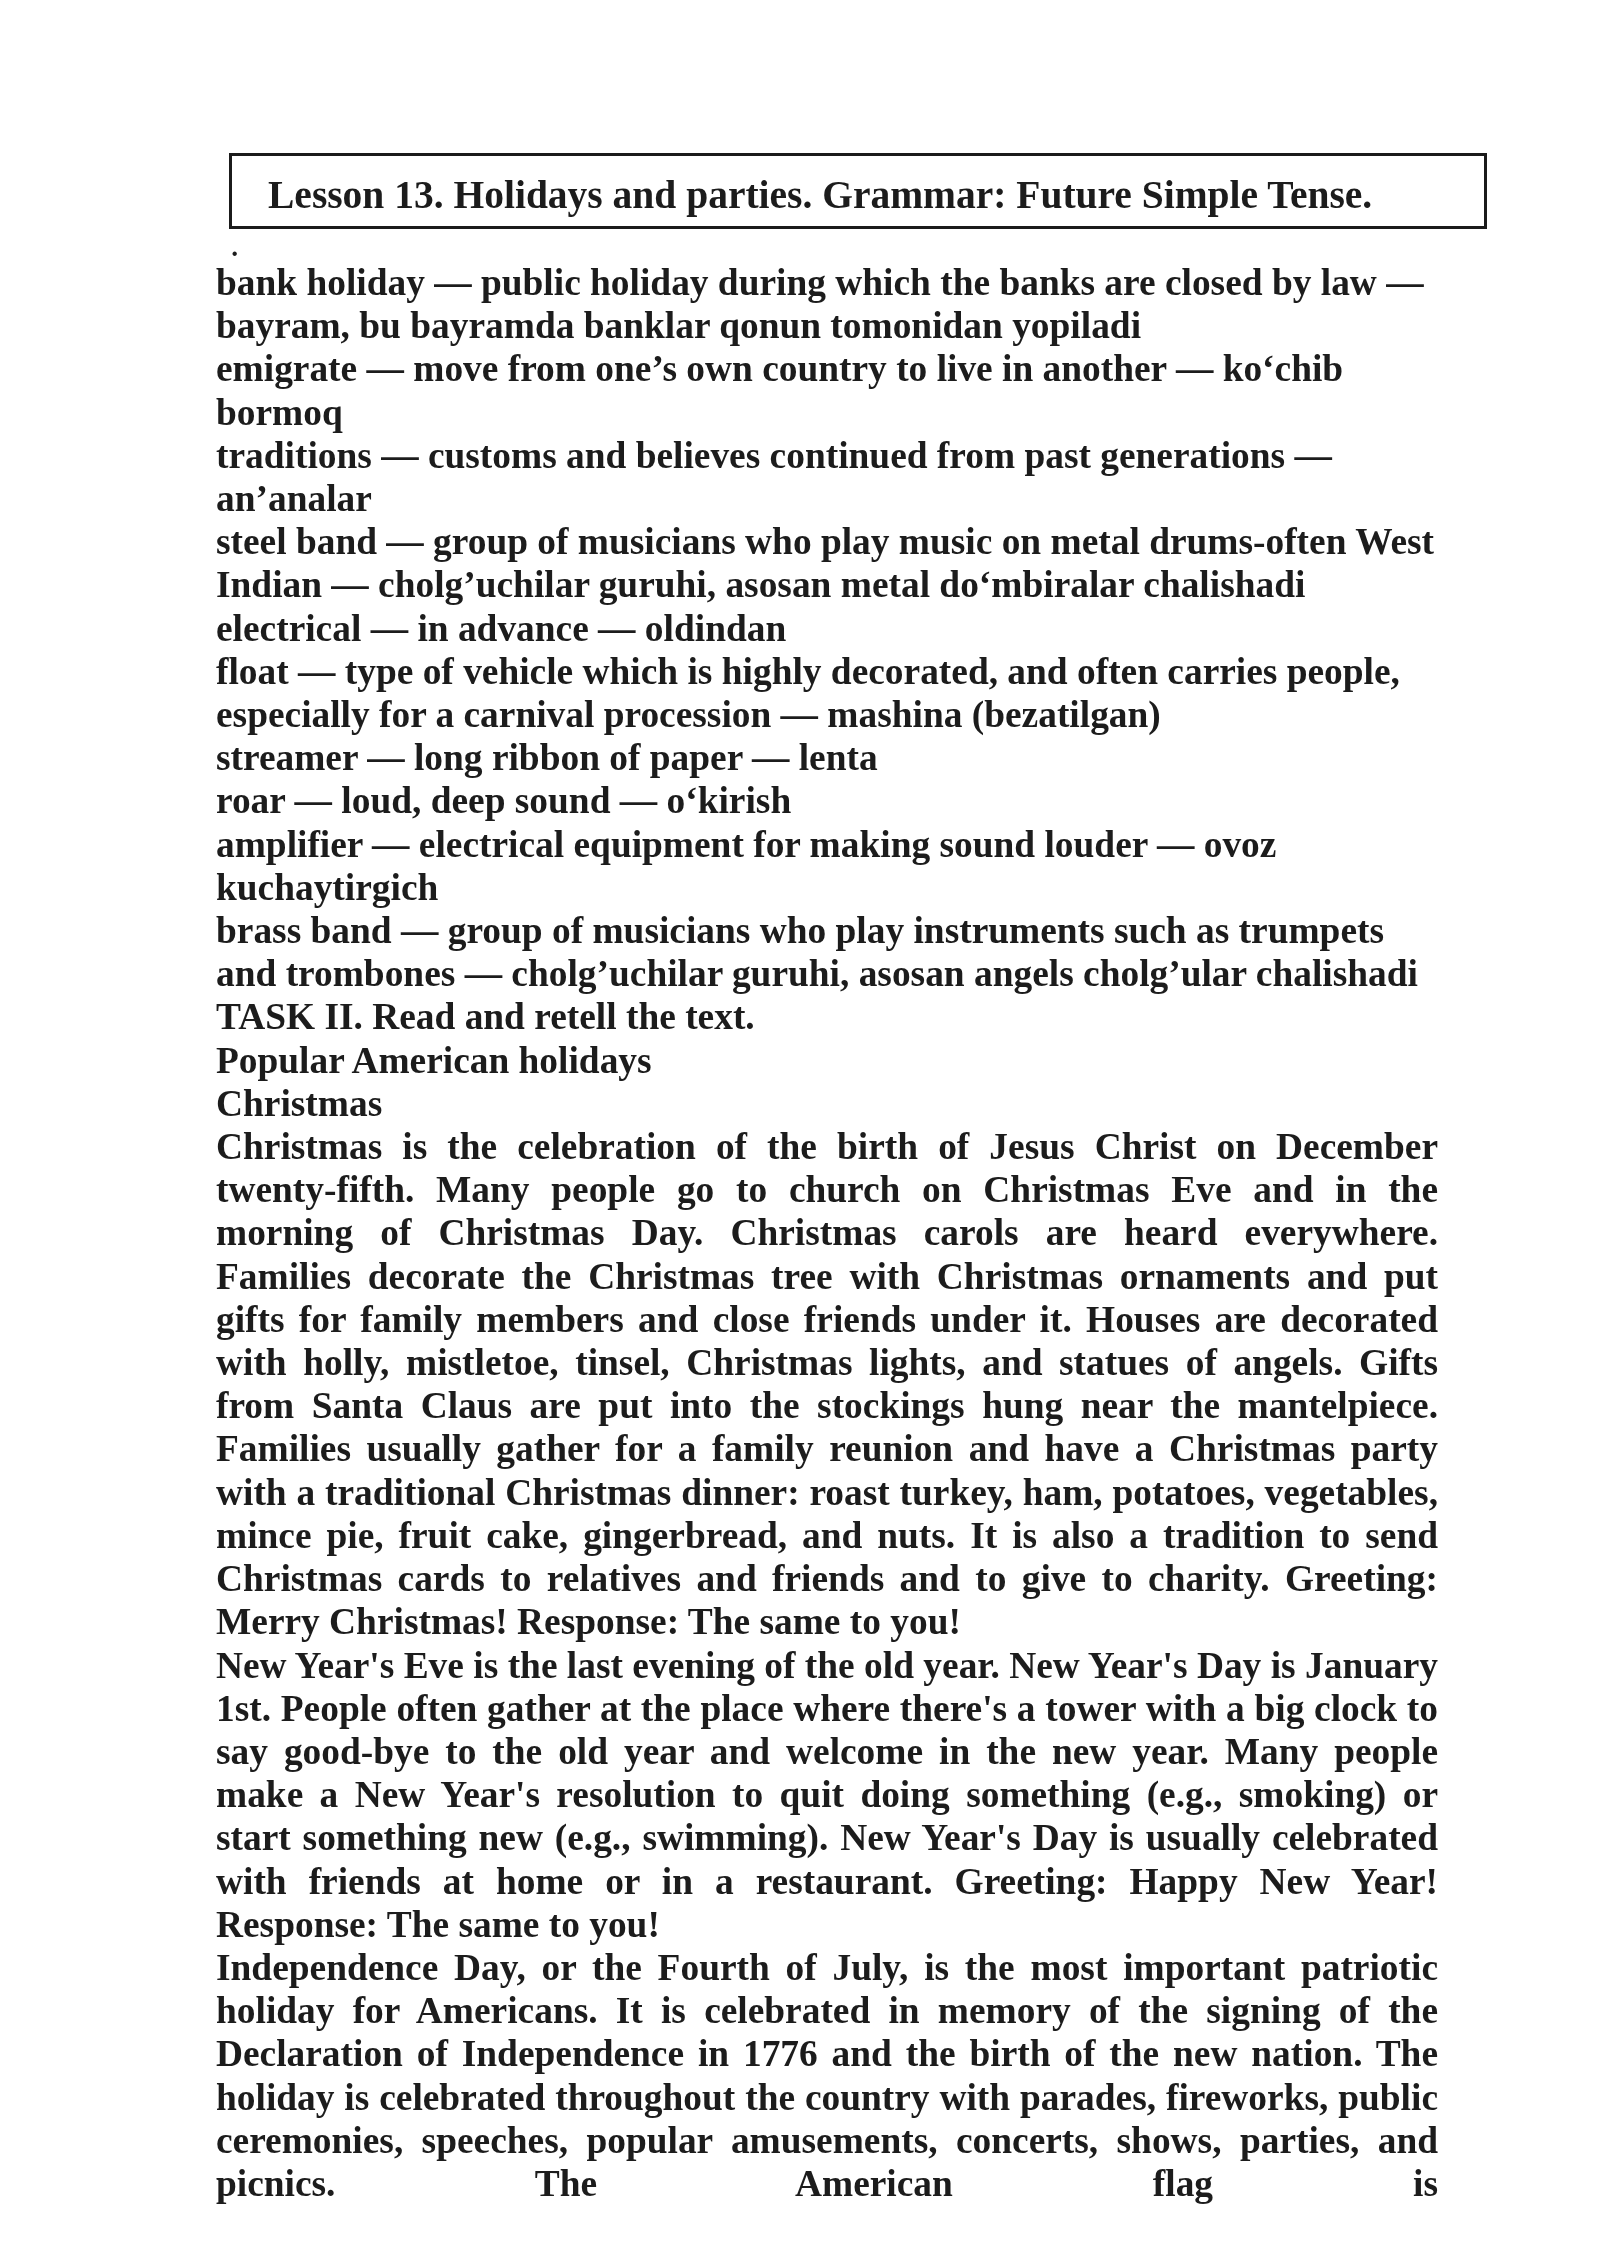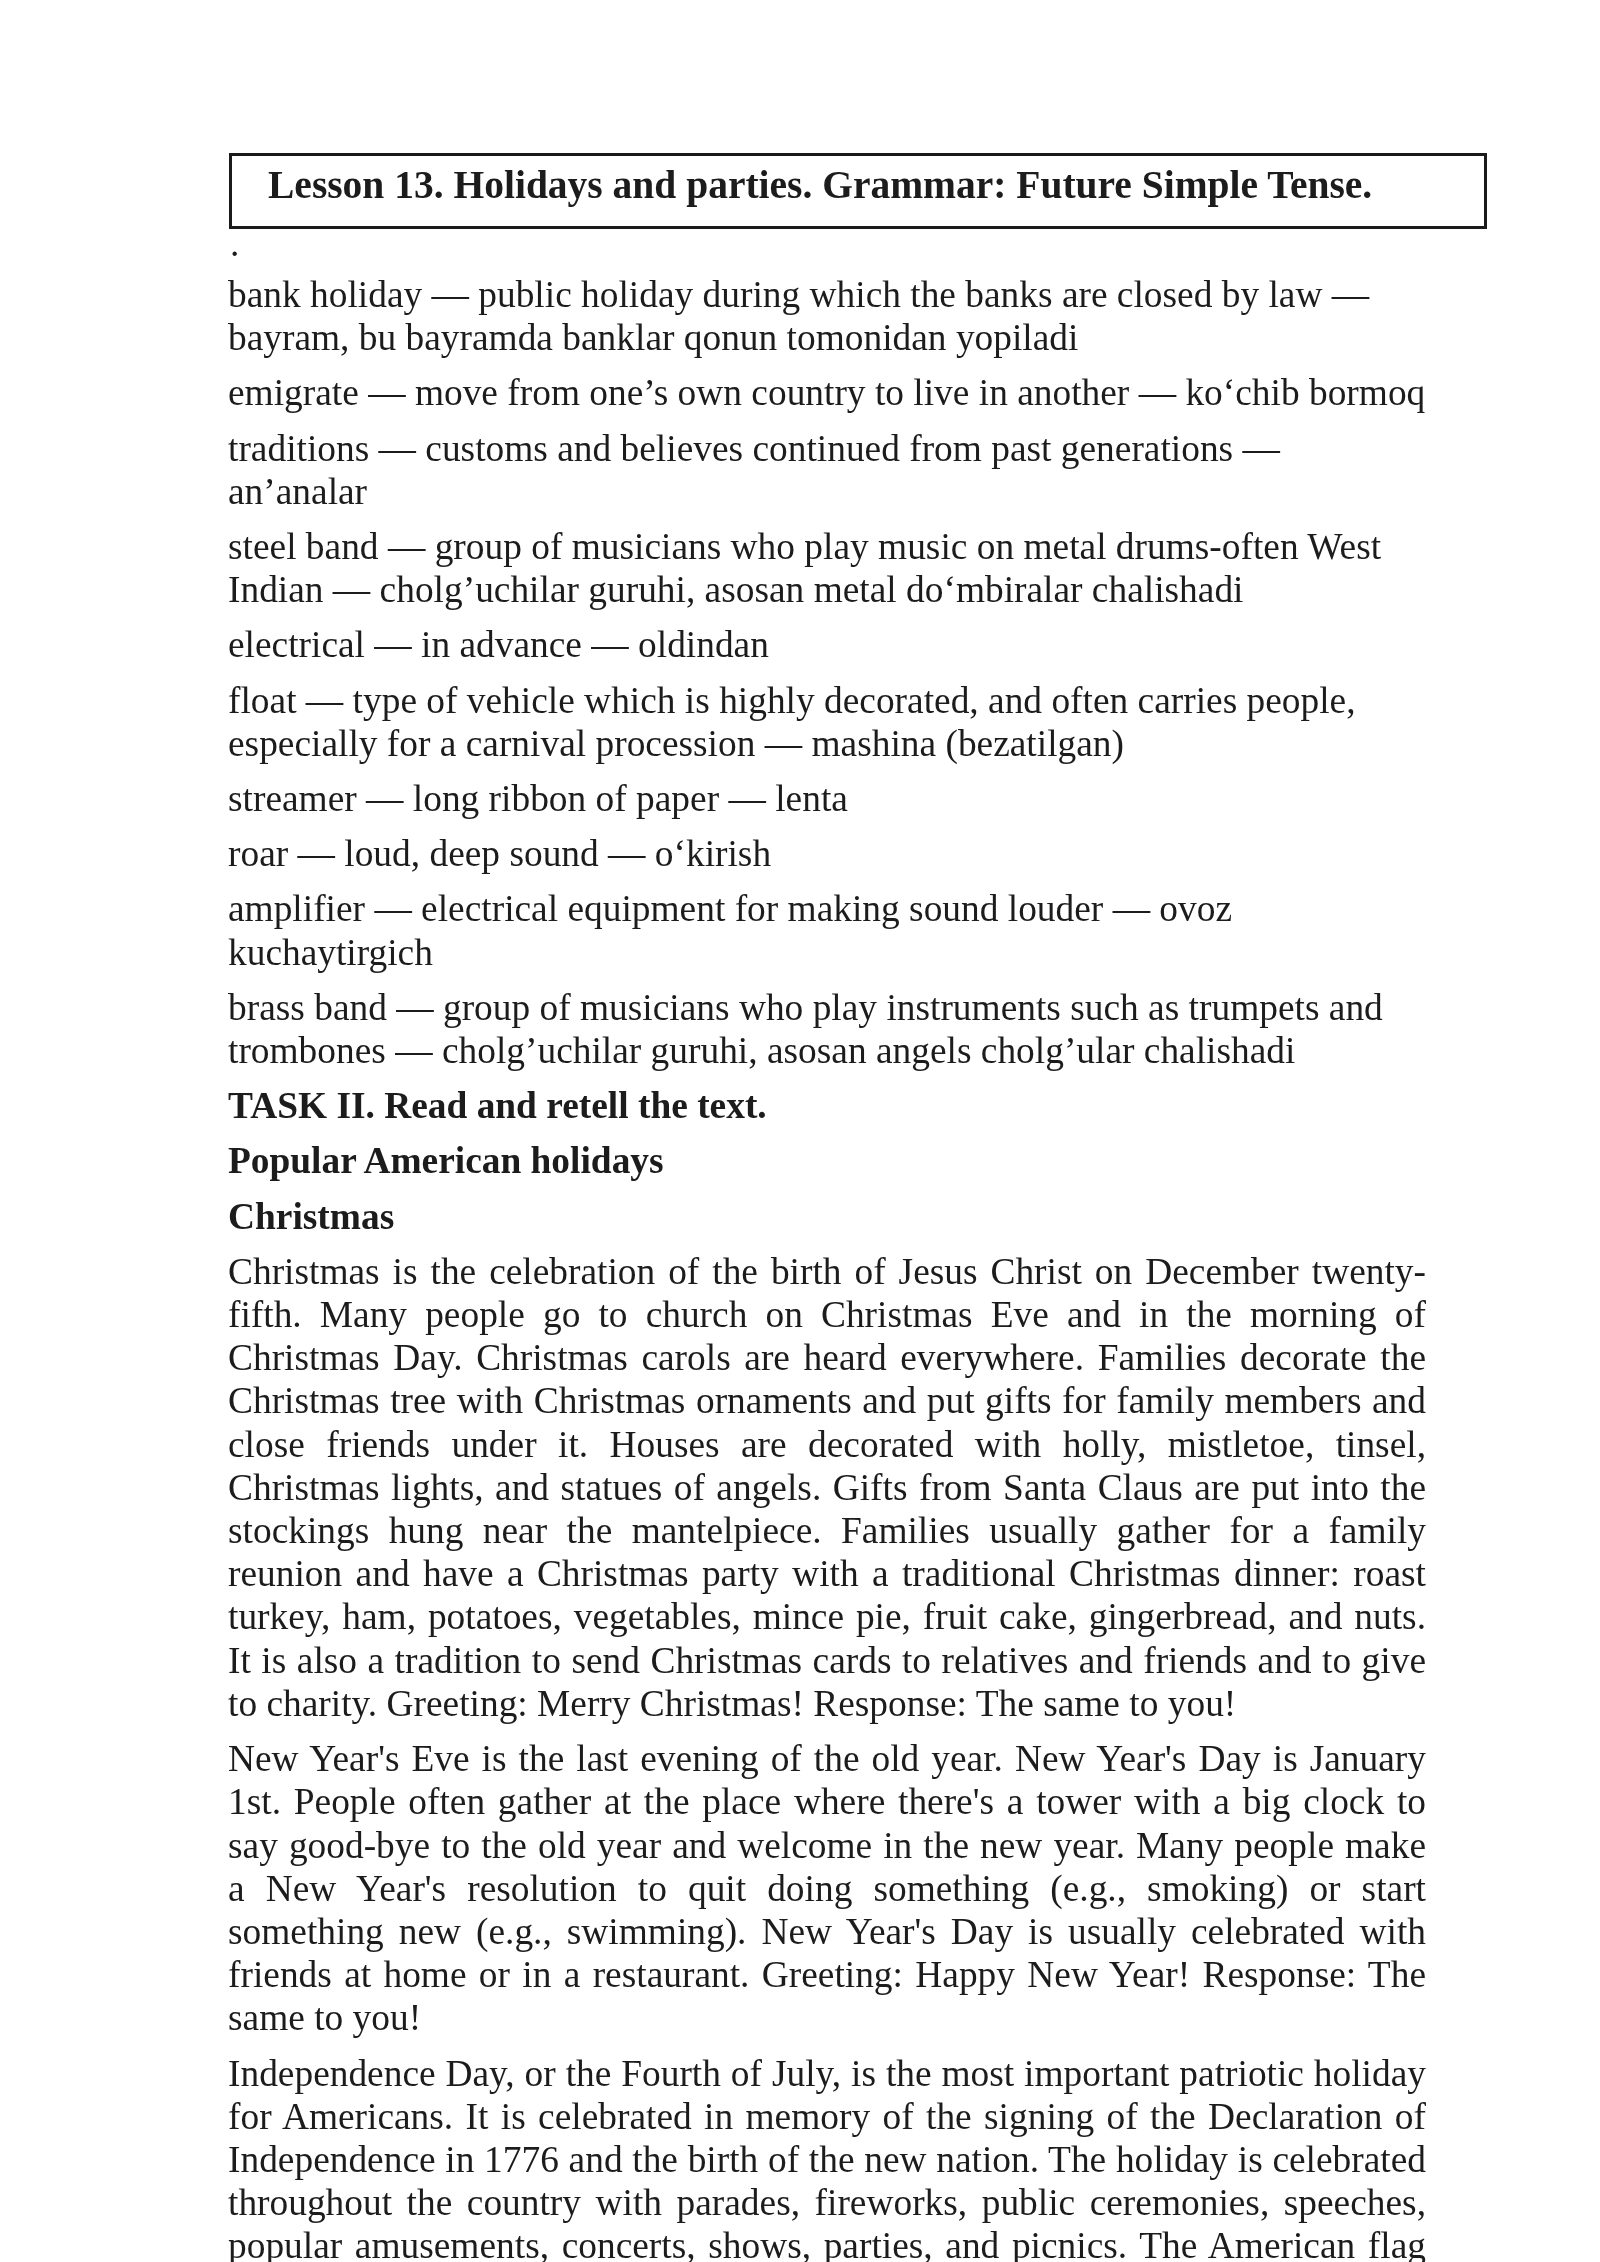--- a/index.html
+++ b/index.html
@@ -17,21 +17,21 @@
     overflow: hidden;
   }
   .lesson-box {
     position: absolute;
     left: 229px;
     top: 153px;
     width: 1258px;
     height: 76px;
     box-sizing: border-box;
     border: 3px solid #1b1b1b;
-    padding: 6px 10px 0 36px;
+    padding: 16px 10px 0 36px;
     font-weight: bold;
     font-size: 39.5px;
     line-height: 1.18;
     white-space: nowrap;
   }
   .stray-mark {
     position: absolute;
     left: 230px;
     top: 222px;
     font-size: 37.4px;
@@ -39,21 +39,21 @@
   }
   .body-text {
     position: absolute;
     left: 216px;
     top: 261px;
     width: 1222px;
     font-size: 37.4px;
     line-height: 43.2px;
     text-align: left;
   }
-  .body-text p { margin: 12px; padding: 0; }
+  .body-text p { margin: 0; padding: 0; font-weight: bold; }
   .bold { font-weight: bold; }
   .center { text-align: left; }
   .justify { text-align: justify; }
   .justify-cut { text-align: justify; text-align-last: justify; }
 </style>
 </head>
 <body>
 
 <div class="page">
 

